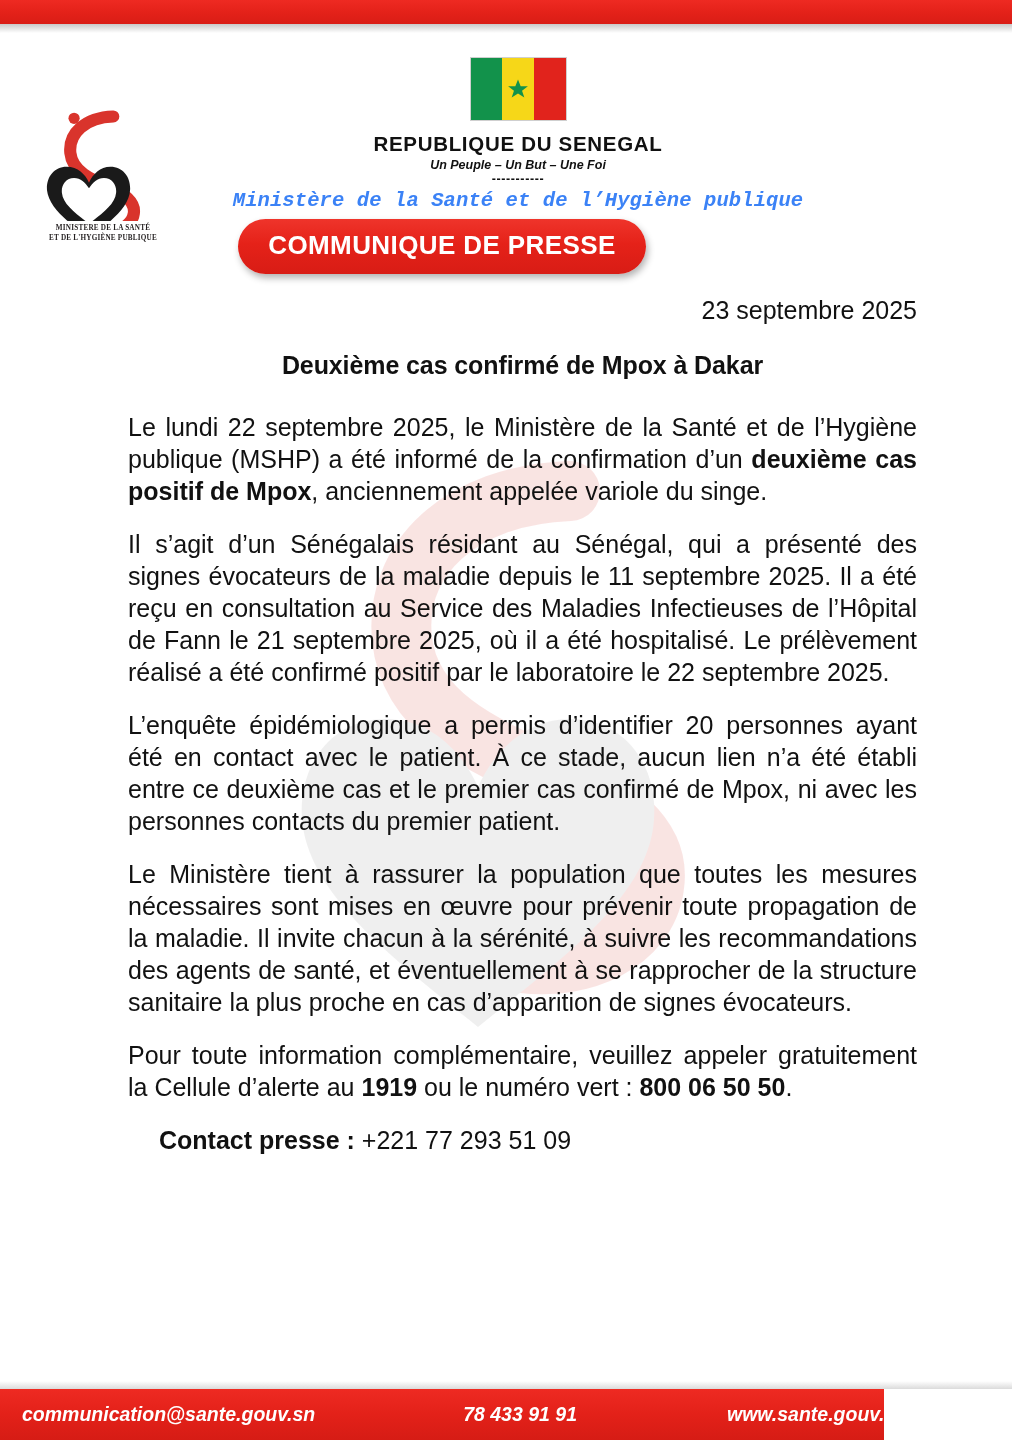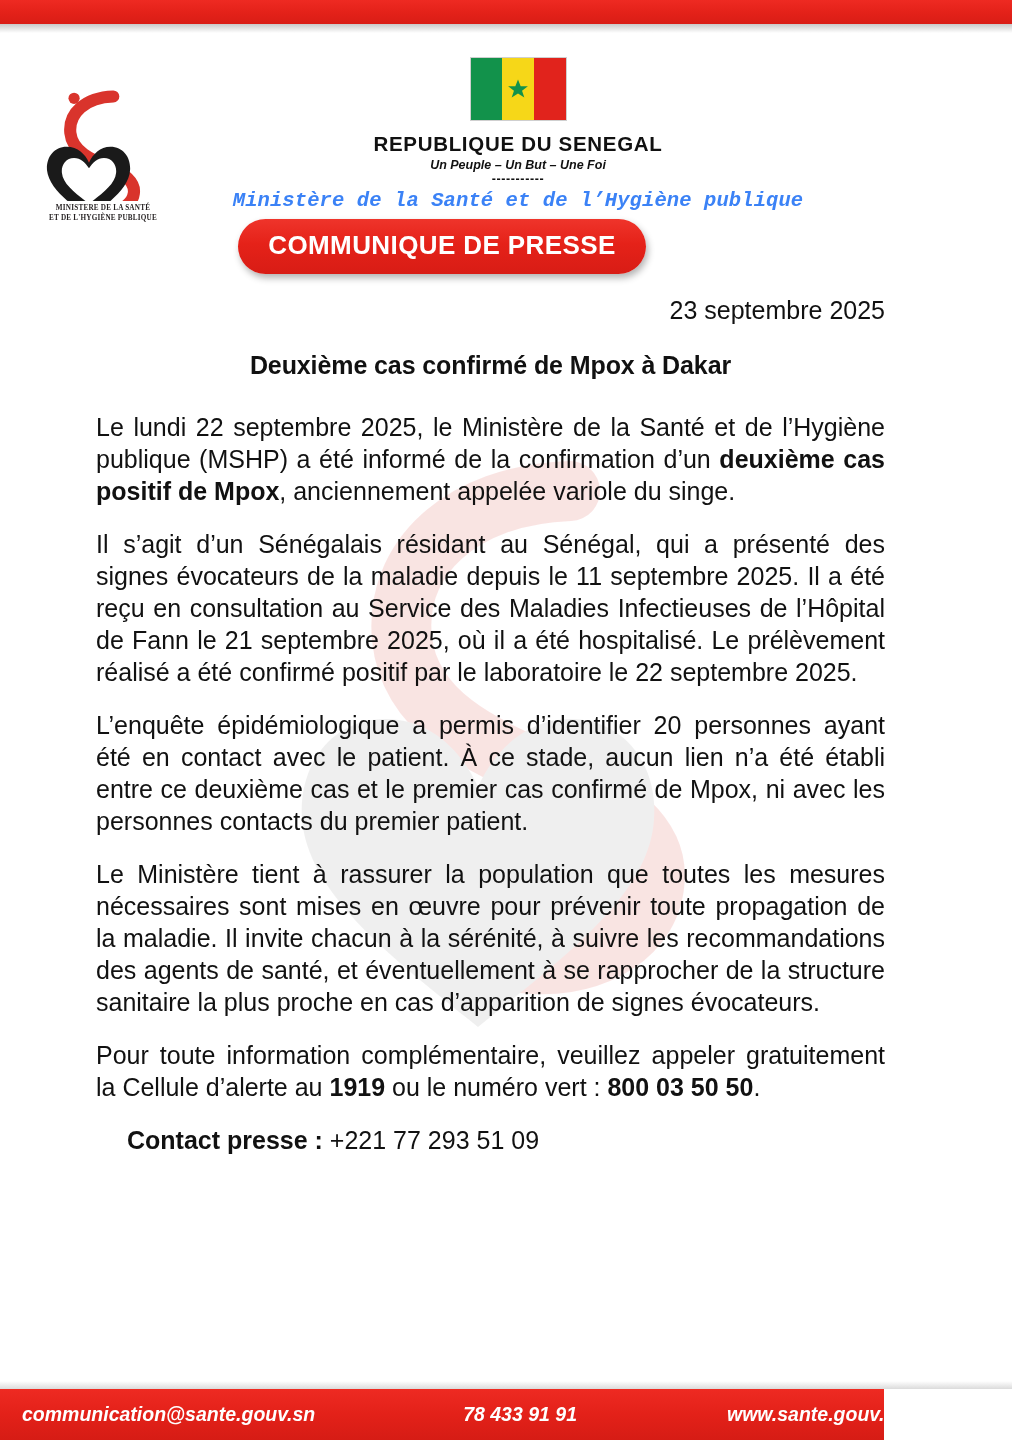--- a/index.html
+++ b/index.html
@@ -24,21 +24,21 @@
   
   .watermark {
     position:absolute; left:270px; top:455px;
     width:520px; height:600px;
     opacity:0.13; pointer-events:none; z-index:0;
   }
 
   
   .header { position:absolute; top:33px; left:0; width:1012px; height:255px; z-index:2; }
 
-  .ministry-logo { position:absolute; left:28px; top:56px; width:150px; height:160px; text-align:center; }
+  .ministry-logo { position:absolute; left:28px; top:76px; width:150px; height:160px; text-align:center; }
   .ministry-logo svg { display:block; margin:0 auto; }
   .logo-caption {
     font-family:"Liberation Serif", serif;
     font-weight:bold; font-size:7.2px; line-height:1.32;
     color:#231f20; letter-spacing:0.2px; margin-top:3px;
   }
 
   .emblem { position:absolute; left:12px; width:1012px; text-align:center; }
 
   .flag {
@@ -77,21 +77,21 @@
   .badge {
     display:inline-block;
     background:linear-gradient(180deg,#ef342b 0%,#e52219 45%,#d81c15 100%);
     color:#fff; font-weight:bold; font-size:26px; letter-spacing:0.4px;
     padding:11px 30px 13px; border-radius:30px;
     box-shadow:2px 4px 7px rgba(0,0,0,0.30);
   }
 
   
   .body-area {
-    position:absolute; top:296px; left:96px; width:789px; z-index:2;
+    position:absolute; top:296px; left:128px; width:789px; z-index:2;
   }
   .doc-date {
     text-align:right; font-size:25px; color:#111; margin-bottom:26px;
   }
   .doc-title {
     text-align:center; font-weight:bold; font-size:25px;
     color:#111; margin-bottom:31px; letter-spacing:-0.1px;
   }
   p.para {
     text-align:justify; font-size:25px; line-height:1.28;
@@ -176,21 +176,21 @@
   </div>
 
   <div class="body-area">
     <div class="doc-date">23 septembre 2025</div>
     <div class="doc-title">Deuxième cas confirmé de Mpox à Dakar</div>
     <div id="paragraphs">
         <p class="para"><span>Le lundi 22 septembre 2025, le Ministère de la Santé et de l’Hygiène publique (MSHP) a été informé de la confirmation d’un </span><b>deuxième cas positif de Mpox</b><span>, anciennement appelée variole du singe.</span></p>
         <p class="para"><span>Il s’agit d’un Sénégalais résidant au Sénégal, qui a présenté des signes évocateurs de la maladie depuis le 11 septembre 2025. Il a été reçu en consultation au Service des Maladies Infectieuses de l’Hôpital de Fann le 21 septembre 2025, où il a été hospitalisé. Le prélèvement réalisé a été confirmé positif par le laboratoire le 22 septembre 2025.</span></p>
         <p class="para"><span>L’enquête épidémiologique a permis d’identifier 20 personnes ayant été en contact avec le patient. À ce stade, aucun lien n’a été établi entre ce deuxième cas et le premier cas confirmé de Mpox, ni avec les personnes contacts du premier patient.</span></p>
         <p class="para"><span>Le Ministère tient à rassurer la population que toutes les mesures nécessaires sont mises en œuvre pour prévenir toute propagation de la maladie. Il invite chacun à la sérénité, à suivre les recommandations des agents de santé, et éventuellement à se rapprocher de la structure sanitaire la plus proche en cas d’apparition de signes évocateurs.</span></p>
-        <p class="para"><span>Pour toute information complémentaire, veuillez appeler gratuitement la Cellule d’alerte au </span><b>1919</b><span> ou le numéro vert : </span><b>800 03 50 50</b><span>.</span></p>
+        <p class="para"><span>Pour toute information complémentaire, veuillez appeler gratuitement la Cellule d’alerte au </span><b>1919</b><span> ou le numéro vert : </span><b>800 06 50 50</b><span>.</span></p>
         <p class="para last"><b>Contact presse :</b><span> +221 77 293 51 09</span></p>
       </div>
   </div>
 
   <div class="footer-shadow"></div>
   <div class="footer">
     <span class="f-email">communication@sante.gouv.sn</span>
     <span class="f-phone">78 433 91 91</span>
     <span class="f-web">www.sante.gouv.sn</span>
   </div>

